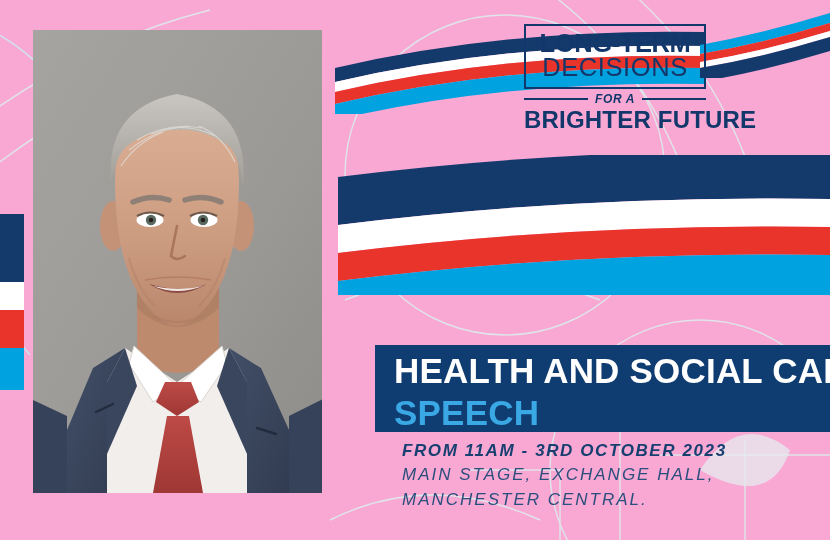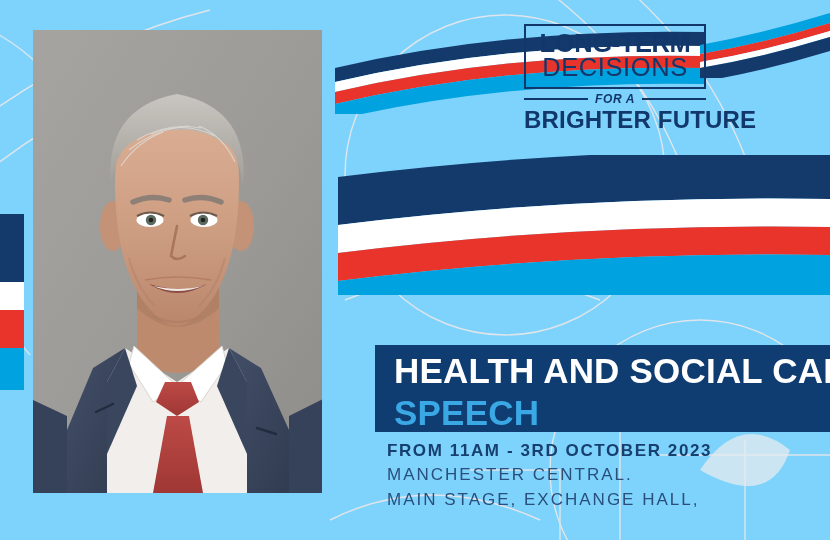--- a/index.html
+++ b/index.html
@@ -10,21 +10,21 @@
     width: 830px;
     height: 540px;
     font-family: "Liberation Sans", sans-serif;
     background: #f4f5f6;
     overflow: hidden;
   }
   .poster {
     position: relative;
     width: 830px;
     height: 540px;
-    background: #7dd3fc;
+    background: #f9a8d4;
     overflow: hidden;
   }
 
   
   .bg-pattern {
     position: absolute;
     inset: 0;
     overflow: hidden;
     pointer-events: none;
   }
@@ -135,23 +135,24 @@
     font-size: 35px;
     font-weight: bold;
     letter-spacing: 0.2px;
     line-height: 1.0;
     white-space: nowrap;
   }
 
   
   .details {
     position: absolute;
-    left: 387px;
+    left: 402px;
     top: 440px;
     color: #173f70;
+    font-style: italic;
   }
   .details-time {
     font-size: 17px;
     font-weight: bold;
     letter-spacing: 1.6px;
     line-height: 1.35;
     white-space: nowrap;
   }
   .details-venue-line {
     font-size: 17px;
@@ -332,17 +333,17 @@
     <div class="logo-line3">BRIGHTER FUTURE</div>
   </div>
 
   <div class="title-banner">
     <div class="title-main">HEALTH AND SOCIAL CARE</div>
     <div class="title-sub">SPEECH</div>
   </div>
 
   <div class="details">
     <div class="details-time">FROM 11AM - 3RD OCTOBER 2023</div>
+    <div class="details-venue-line">MAIN STAGE, EXCHANGE HALL,</div>
     <div class="details-venue-line">MANCHESTER CENTRAL.</div>
-    <div class="details-venue-line">MAIN STAGE, EXCHANGE HALL,</div>
   </div>
 
 </div>
 
 </body></html>

